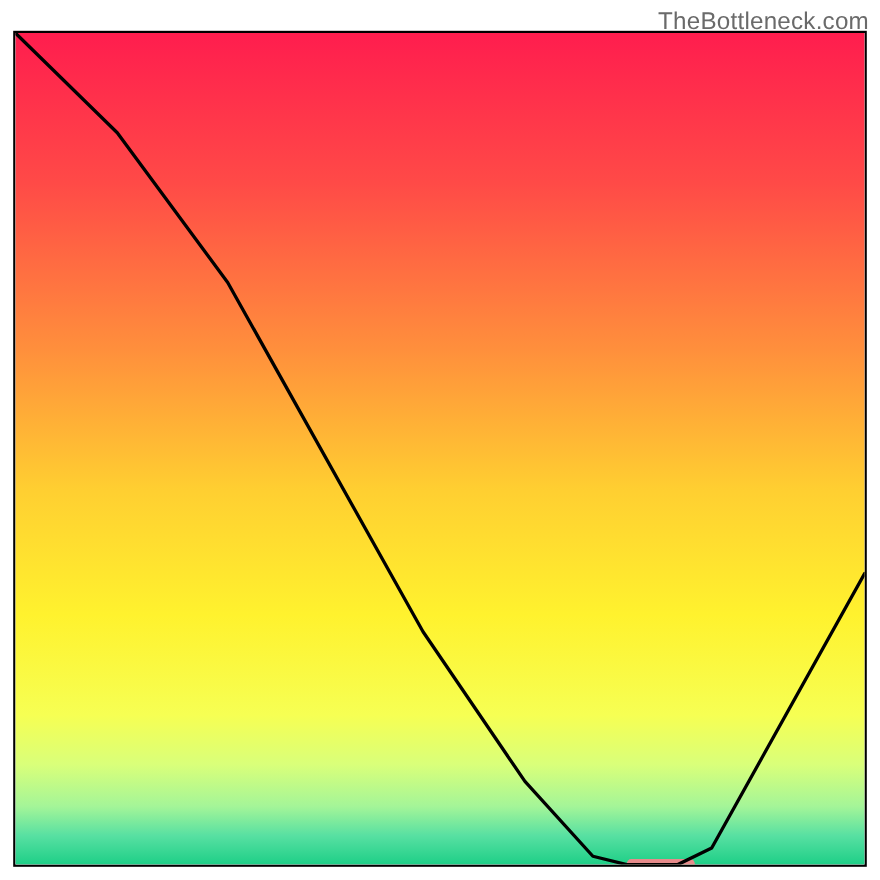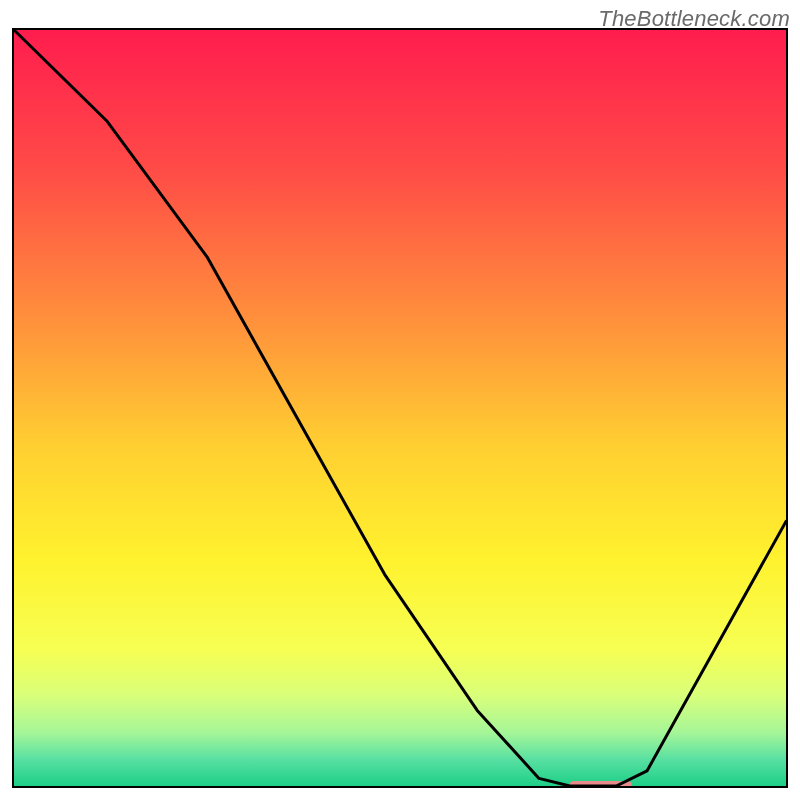--- a/index.html
+++ b/index.html
@@ -12,21 +12,20 @@
     overflow: hidden;
   }
   .watermark {
     position: absolute;
     top: 6px;
     right: 10px;
     font-family: Arial, Helvetica, sans-serif;
     font-size: 22px;
     color: #6a6a6a;
     letter-spacing: 0.2px;
-    font-style: italic;
   }
   .frame {
     position: absolute;
     left: 12px;
     top: 28px;
     width: 776px;
     height: 760px;
     border: 2px solid #000;
     box-sizing: border-box;
   }

